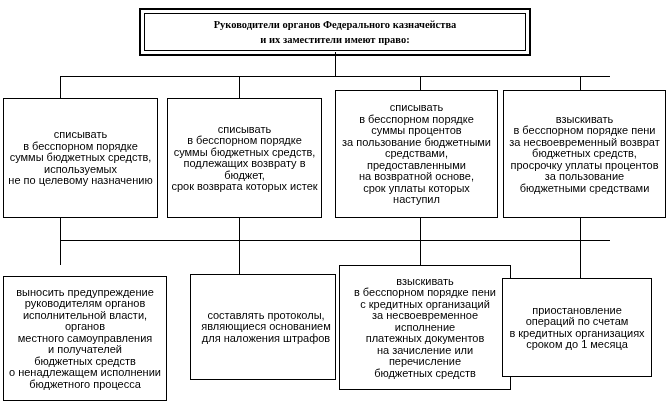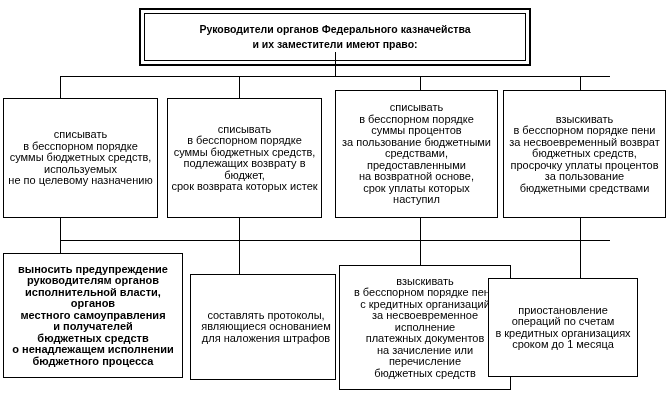--- a/index.html
+++ b/index.html
@@ -58,21 +58,21 @@
     background: #000000;
   }
   .hline { height: 1px; }
   .vline { width: 1px; }
 </style>
 </head>
 <body>
 
 <div id="canvas">
 
-  <div class="box" id="title-box" style="left:139px; top:8px; width:392px; height:58px;">
+  <div class="box" id="title-box" style="left:139px; top:8px; width:392px; height:48px;font-family:Liberation Serif, serif;">
     <div class="inner">
       <span class="txt">Руководители органов Федерального казначейства
 и их заместители имеют право:</span>
     </div>
   </div>
 
   <div class="line vline" style="left:335px; top:52px; height:24px;"></div>
   <div class="line hline" style="left:60px; top:76px; width:550px;"></div>
   <div class="line vline" style="left:60px; top:76px; height:22px;"></div>
   <div class="line vline" style="left:239px; top:76px; height:22px;"></div>
@@ -115,21 +115,21 @@
   <div class="line vline" style="left:60px; top:218px; height:22px;"></div>
   <div class="line vline" style="left:239px; top:218px; height:22px;"></div>
   <div class="line vline" style="left:420px; top:218px; height:22px;"></div>
   <div class="line vline" style="left:580px; top:218px; height:22px;"></div>
   <div class="line hline" style="left:60px; top:240px; width:550px;"></div>
   <div class="line vline" style="left:60px; top:240px; height:25px;"></div>
   <div class="line vline" style="left:239px; top:240px; height:34px;"></div>
   <div class="line vline" style="left:420px; top:240px; height:25px;"></div>
   <div class="line vline" style="left:580px; top:240px; height:38px;"></div>
 
-  <div class="box" style="left:3px; top:253px; width:180px; height:125px;font-weight:bold;">
+  <div class="box" style="left:3px; top:276px; width:164px; height:125px;">
     <span class="txt">выносить предупреждение
 руководителям органов
 исполнительной власти, органов
 местного самоуправления
 и получателей
 бюджетных средств
 о ненадлежащем исполнении
 бюджетного процесса</span>
   </div>
   <div class="box" style="left:190px; top:274px; width:146px; height:106px;padding-left:6px;">
@@ -139,20 +139,20 @@
   </div>
   <div class="box" style="left:339px; top:265px; width:172px; height:125px;">
     <span class="txt">взыскивать
 в бесспорном порядке пени
 с кредитных организаций
 за несвоевременное исполнение
 платежных документов
 на зачисление или перечисление
 бюджетных средств</span>
   </div>
-  <div class="box" style="left:488px; top:278px; width:150px; height:99px;">
+  <div class="box" style="left:502px; top:278px; width:150px; height:99px;">
     <span class="txt">приостановление
 операций по счетам
 в кредитных организациях
 сроком до 1 месяца</span>
   </div>
 
 </div>
 
 </body></html>

